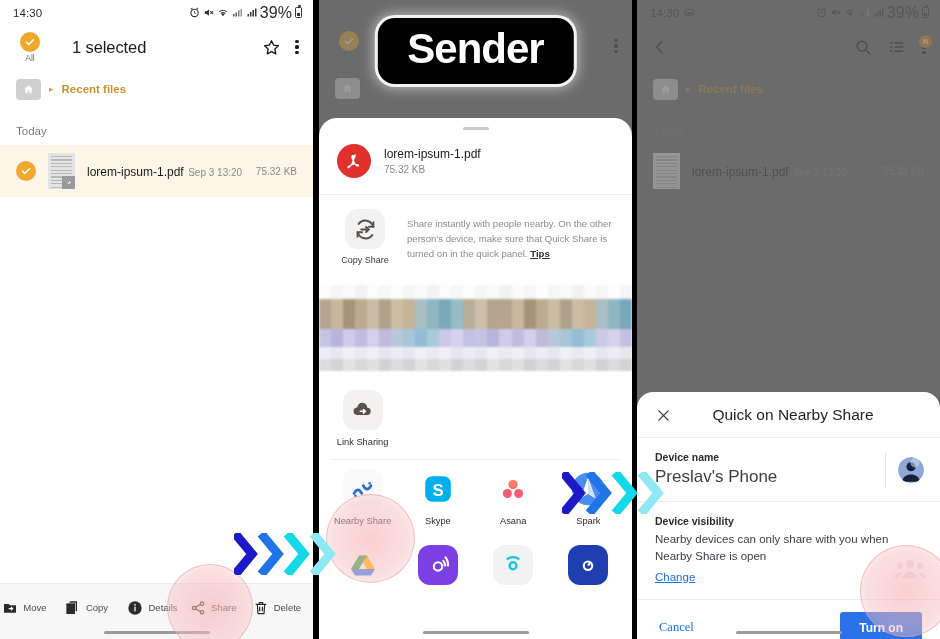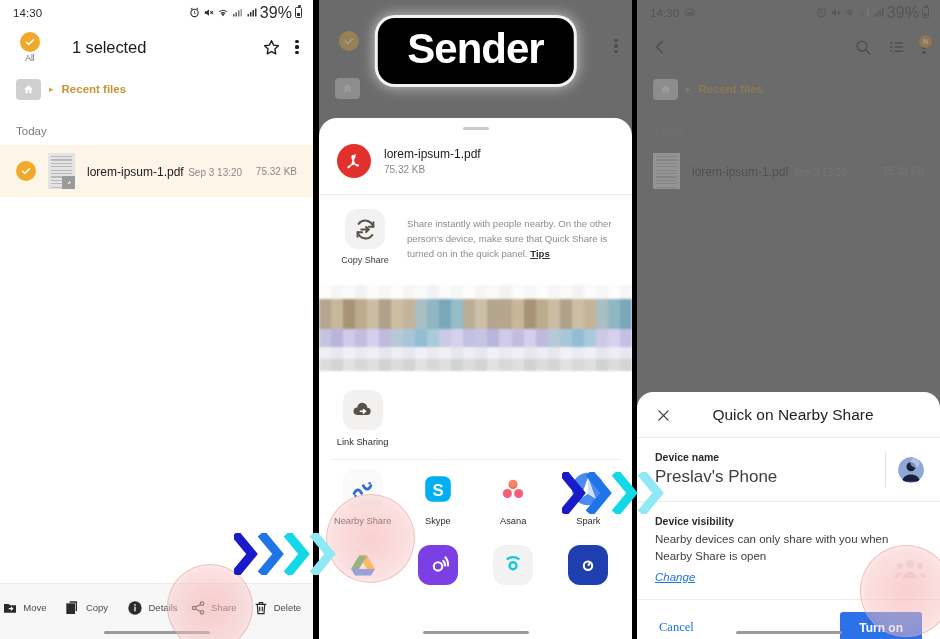--- a/index.html
+++ b/index.html
@@ -134,21 +134,21 @@
   .dialog{
     position:absolute;left:0;right:0;bottom:0;top:392px;background:#fff;
     border-radius:16px 16px 0 0;overflow:hidden;
   }
   .dlg-head{display:flex;align-items:center;gap:18px;padding:14px 18px 13px;}
   .dlg-title{font-size:15.5px;color:#1f1f1f;flex:1;text-align:center;padding-right:26px;}
   .dlg-sec{padding:13px 18px 14px;position:relative;}
   .dlg-lbl{font-size:10.5px;font-weight:bold;color:#2b2b2b;}
   .dlg-val{font-size:17px;color:#3c4043;margin-top:4px;}
   .dlg-body{font-size:11.5px;color:#3c4043;line-height:1.5;margin-top:4px;}
-  .dlg-link{font-size:11.5px;color:#1a73e8;margin-top:5px;display:inline-block;font-style:italic;}
+  .dlg-link{font-size:11.5px;color:#1a73e8;margin-top:5px;display:inline-block;}
   .avatar{position:absolute;right:16px;top:50%;transform:translateY(-50%);width:26px;height:26px;border-radius:50%;overflow:hidden;}
   .vdiv{position:absolute;right:54px;top:14px;bottom:14px;width:1px;background:#e4e4e4;}
   .peopleico{position:absolute;right:14px;bottom:16px;opacity:.25;}
   .dlg-actions{display:flex;align-items:center;justify-content:space-between;padding:12px 18px;}
   .btn-text{font-size:12.5px;color:#1a73e8;background:none;border:none;font-family:Liberation Serif, serif;cursor:pointer;padding:6px 4px;}
   .btn-filled{font-size:12px;color:#fff;background:#2b72e8;border:none;border-radius:3px;padding:9px 19px;font-family:inherit;font-weight:bold;cursor:pointer;}
 
   
   .halo{
     position:absolute;border-radius:50%;

